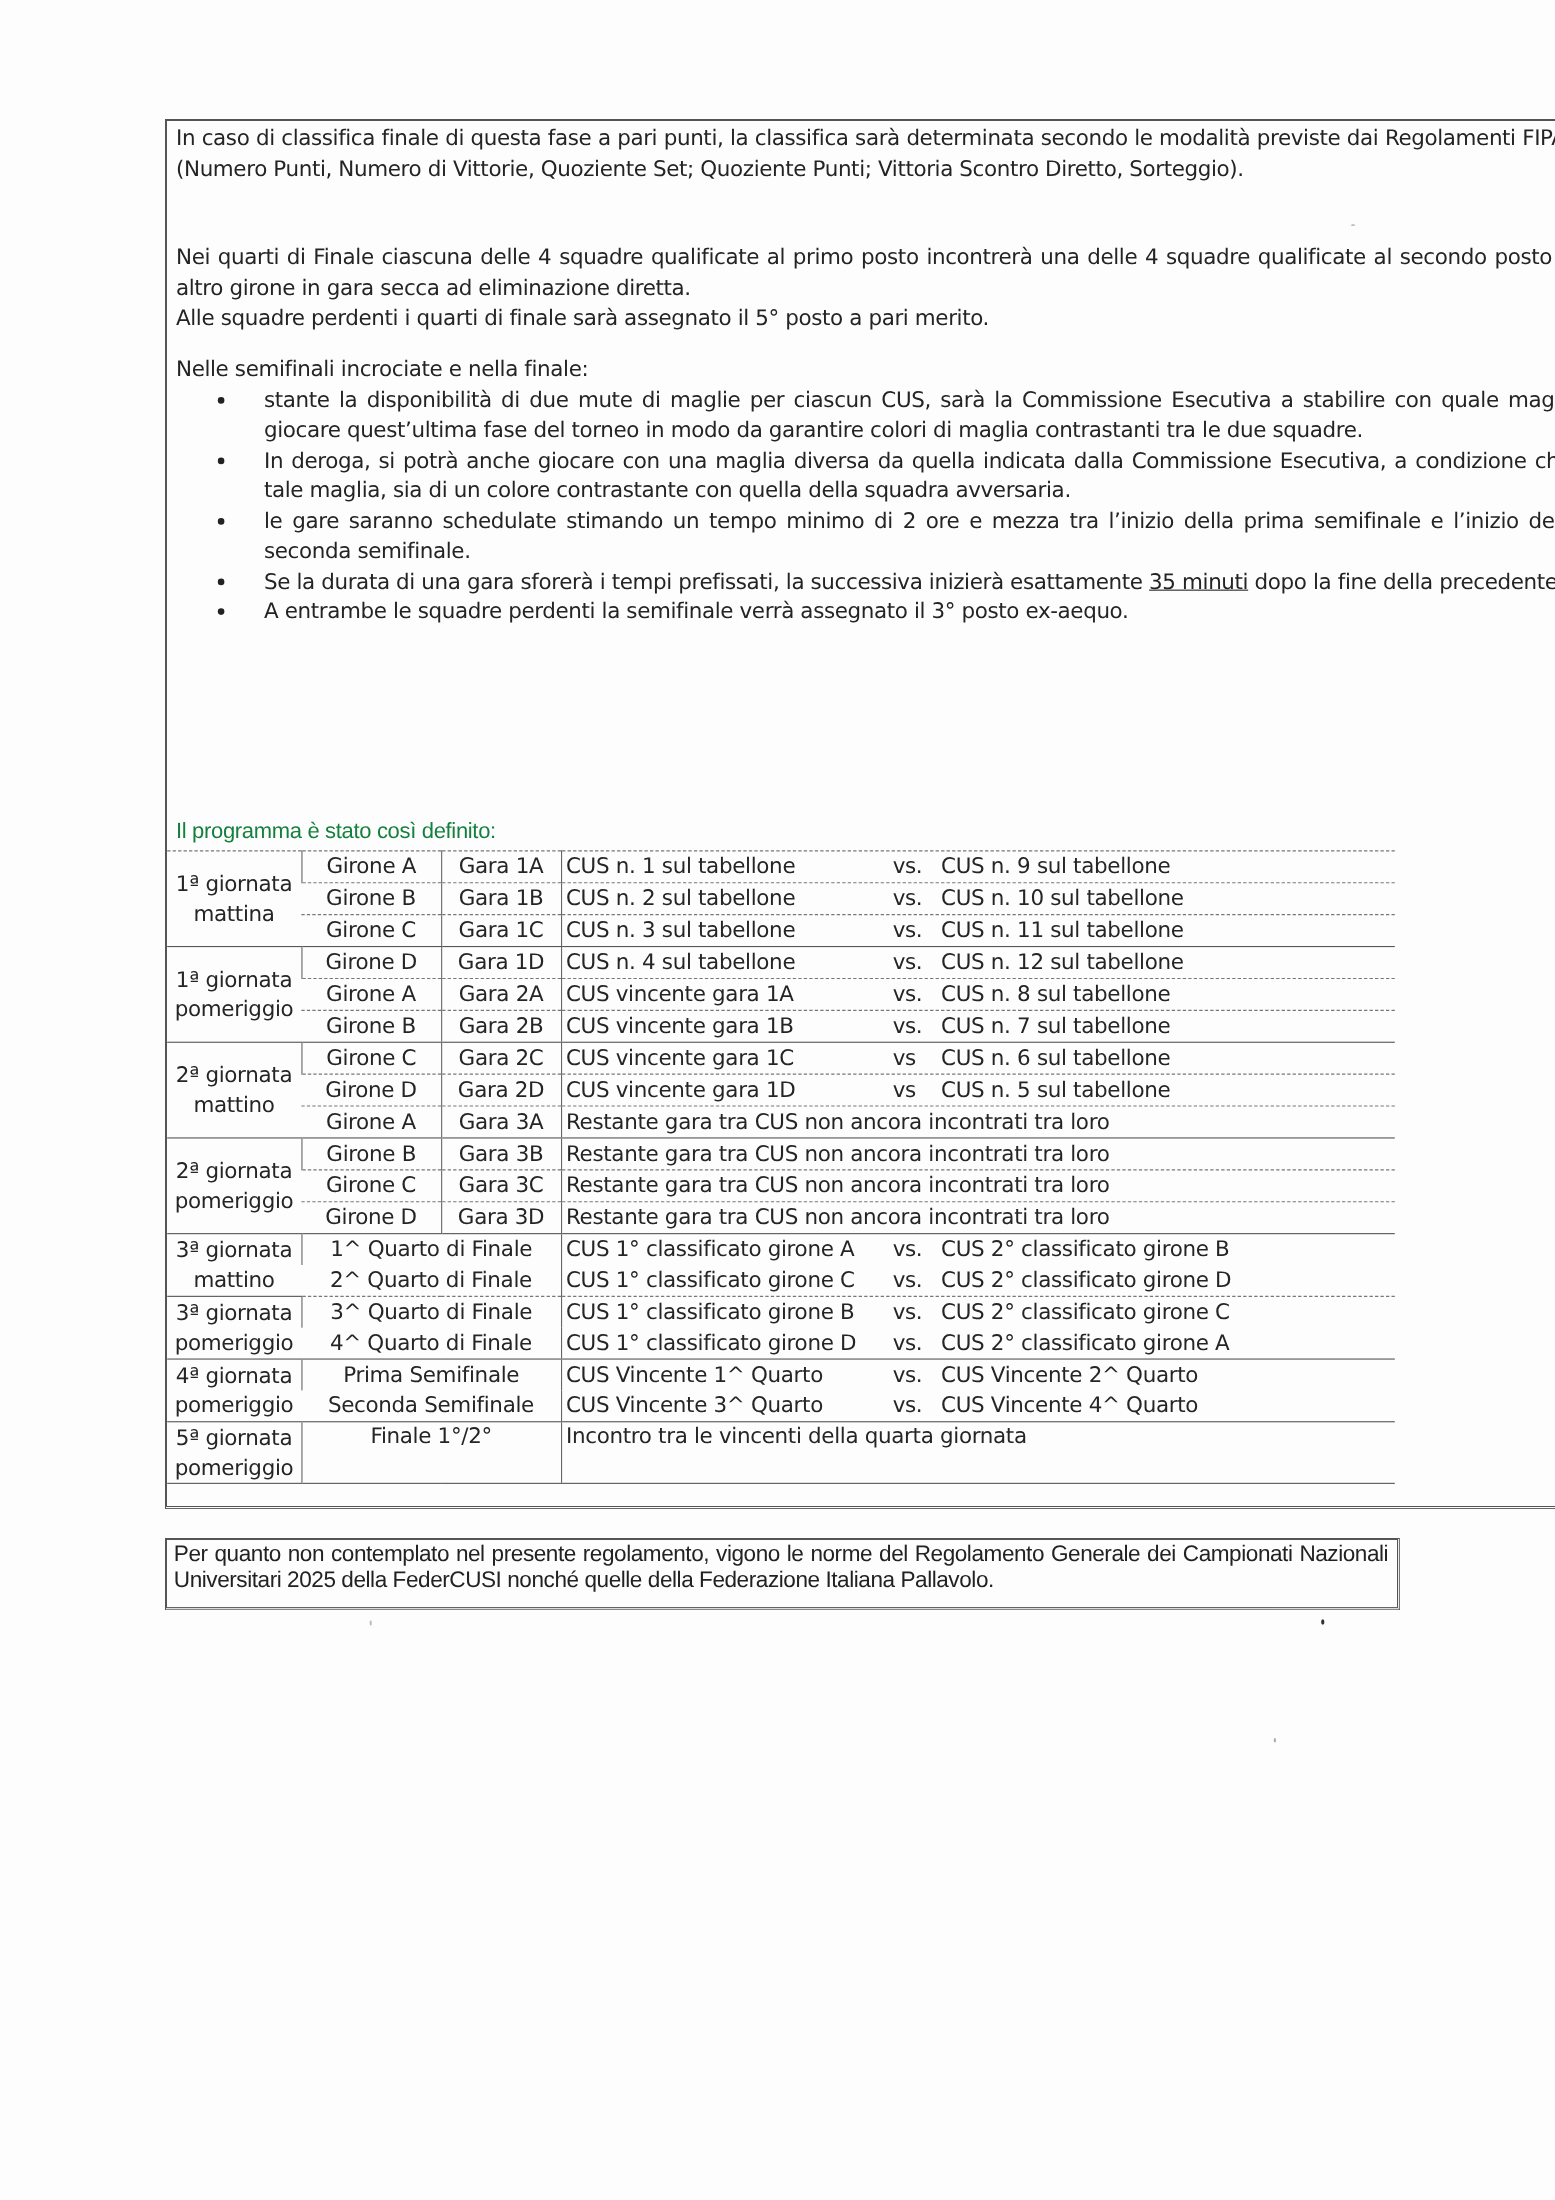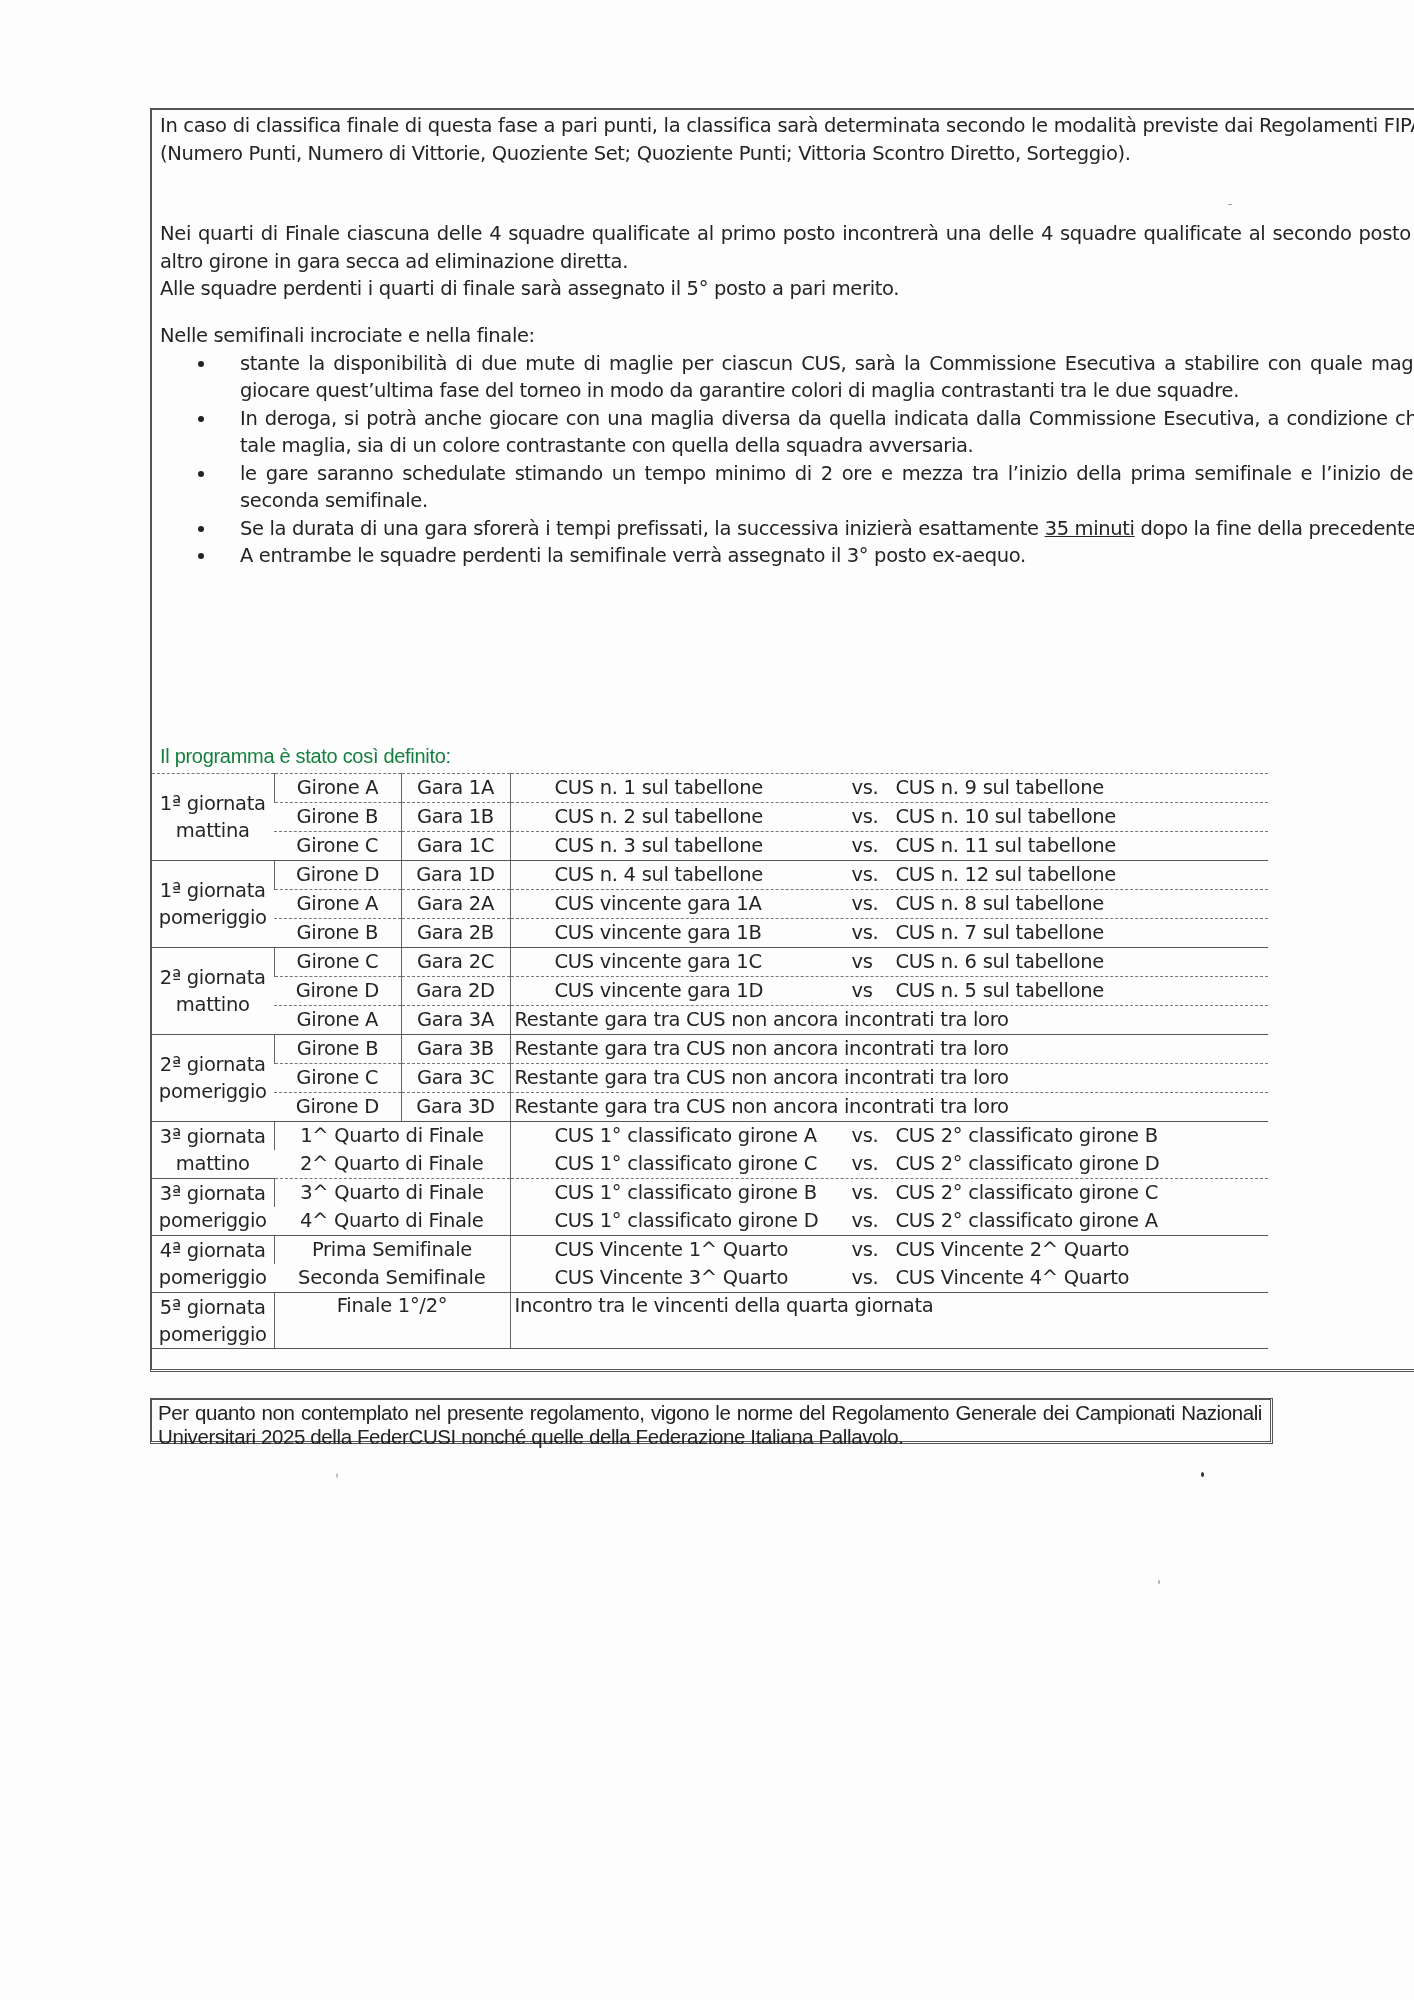--- a/index.html
+++ b/index.html
@@ -29,26 +29,26 @@
   .sched td { padding:0 4px; height:28px; line-height:26px; white-space:nowrap; vertical-align:middle;
               border-left:1px solid #666; }
   .sched td:first-child { border-left:none; }
   .sched tr.dash td { border-bottom:1px dashed #777; }
   .sched tr.solid td { border-bottom:1.5px solid #555; }
   .sched tr.top td { border-top:1px dashed #777; }
   .sched td.day { text-align:center; line-height:27px; border-bottom:1.5px solid #555 !important; }
   .sched td.girone, .sched td.gara { text-align:center;margin-left:24px; }
   .sched td.phase { text-align:center; }
   .col-day { width:122px; } .col-gir { width:127px; } .col-gara { width:109px; }
-  .home { display:inline-block; width:297px;margin-left:40px; }
+  .home { display:inline-block; width:297px; }
   .vs { display:inline-block; width:44px; }
   .nob { border-bottom:none !important; }
 
   
-  .foot-box { position:absolute; left:150px; top:1398px; width:1123px; height:46px;
+  .foot-box { position:absolute; left:150px; top:1398px; width:1123px; height:66px;
               border:2px solid #555; border-bottom:3px double #555; border-right:3px double #555; box-sizing:border-box; }
   .foot-text { position:absolute; left:6px; right:8px; top:1px; font-family:"Liberation Sans", sans-serif;
                font-size:20.5px; line-height:24px; text-align:justify; color:#222; letter-spacing:-0.4px; }
 
   .speck { position:absolute; background:#888; border-radius:50%; }
 </style>
 </head>
 <body>
 
 <div class="page">

